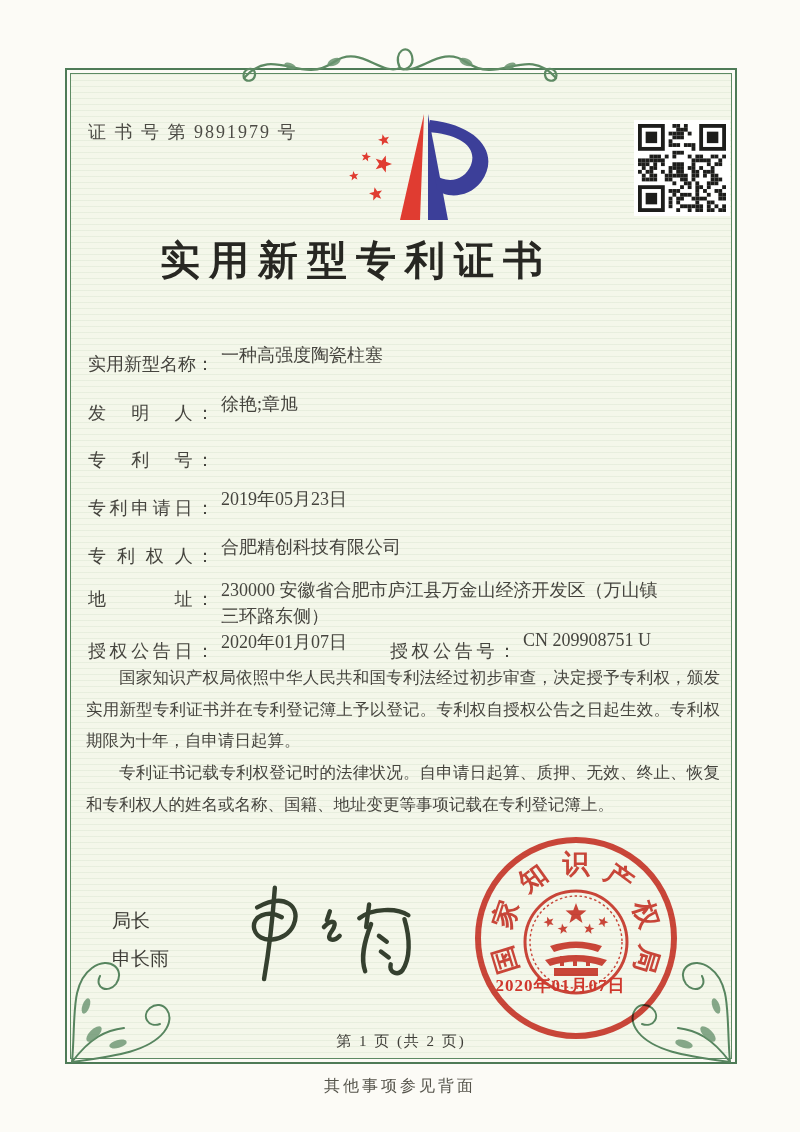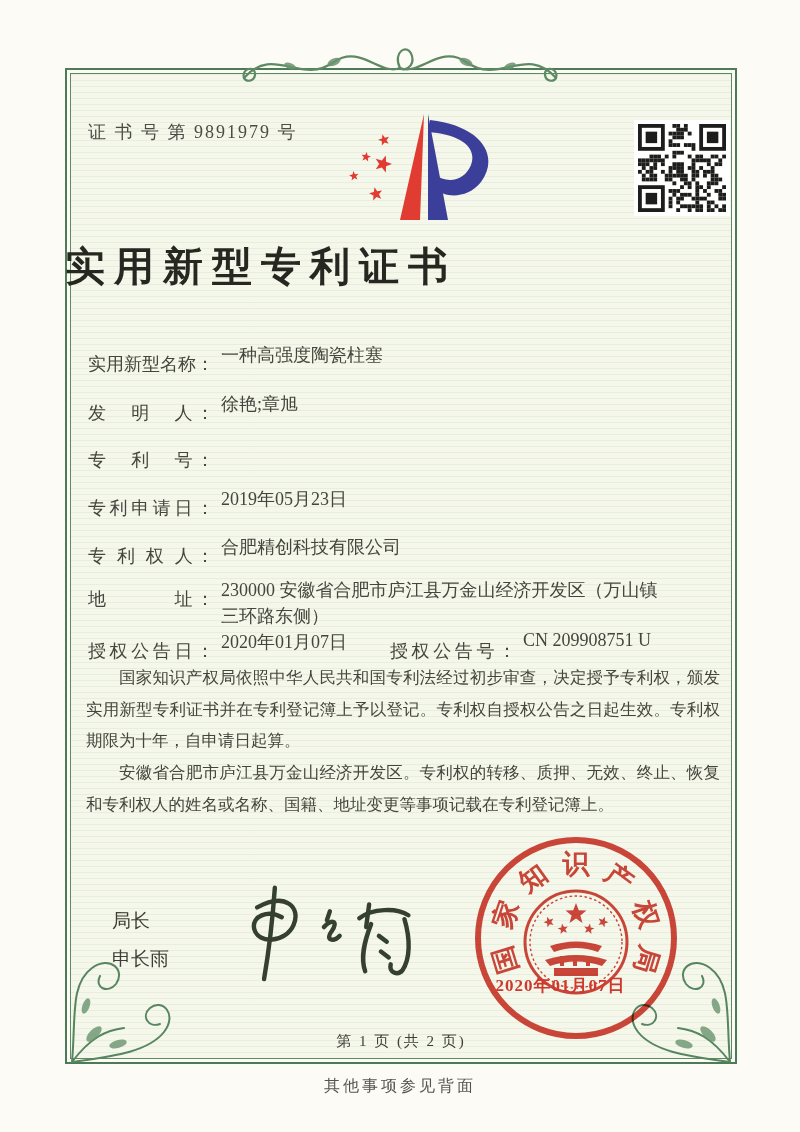--- a/index.html
+++ b/index.html
@@ -35,22 +35,22 @@
   .cert-number {
     position:absolute; left:88px; top:120px;
     font-size:18px; letter-spacing:2px; color:#4c4b45;
   }
   .logo { position:absolute; left:332px; top:104px; width:160px; height:128px; }
   .qr {
     position:absolute; left:634px; top:120px; width:96px; height:96px;
     background:#ffffff; padding:4px;
   }
   .title {
-    position:absolute; left:65px; top:239px; width:582px;
-    font-size:40px; font-weight:700;
+    position:absolute; left:65px; top:233px; width:582px;
+    text-align:center; font-size:40px; font-weight:700;
     letter-spacing:9px; color:#272722;
   }
 
   
   .field-row {
     position:absolute; left:88px; width:628px;
     display:flex; font-size:18px; color:#45443e; line-height:1.45;
   }
   .flabel {
     width:126px; flex:0 0 126px;
@@ -376,21 +376,21 @@
       <span class="fvalue">2020年01月07日</span>
     </span>
     <span class="grant-group">
       <span class="flabel">授权公告号：</span>
       <span class="fvalue">CN 209908751 U</span>
     </span>
   </div>
 
   <div class="paras">
     <p>国家知识产权局依照中华人民共和国专利法经过初步审查，决定授予专利权，颁发实用新型专利证书并在专利登记簿上予以登记。专利权自授权公告之日起生效。专利权期限为十年，自申请日起算。</p>
-    <p>安徽省合肥市庐江县万金山经济开发区。专利权的转移、质押、无效、终止、恢复和专利权人的姓名或名称、国籍、地址变更等事项记载在专利登记簿上。</p>
+    <p>专利证书记载专利权登记时的法律状况。自申请日起算、质押、无效、终止、恢复和专利权人的姓名或名称、国籍、地址变更等事项记载在专利登记簿上。</p>
   </div>
 
   <div class="officer-title">局长</div>
   <div class="officer-name">申长雨</div>
 
   <div class="signature">
     <svg width="218" height="108" viewBox="0 0 220 110">
       <g stroke="#35402f" stroke-width="4.5" fill="none" stroke-linecap="round" stroke-linejoin="round">
         <path d="M45,32 C74,16 90,32 82,50 C74,68 46,70 42,54 C39,41 56,34 70,42"></path>
         <path d="M63,12 C61,40 57,76 52,105"></path>

